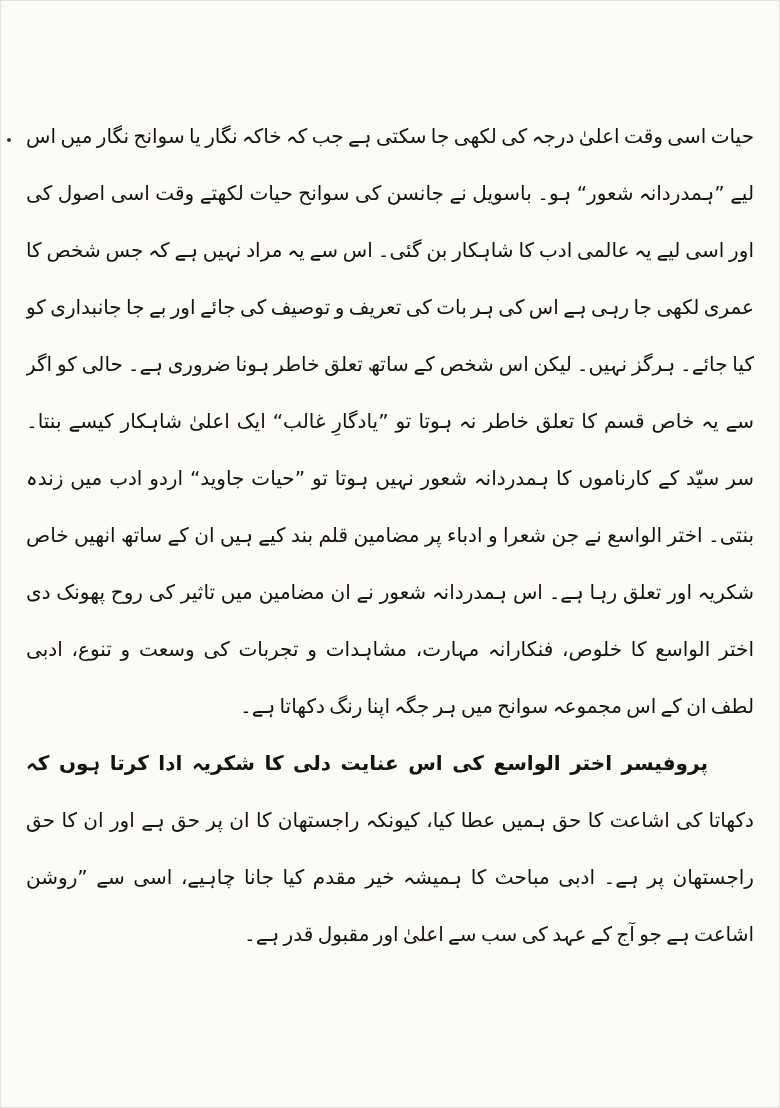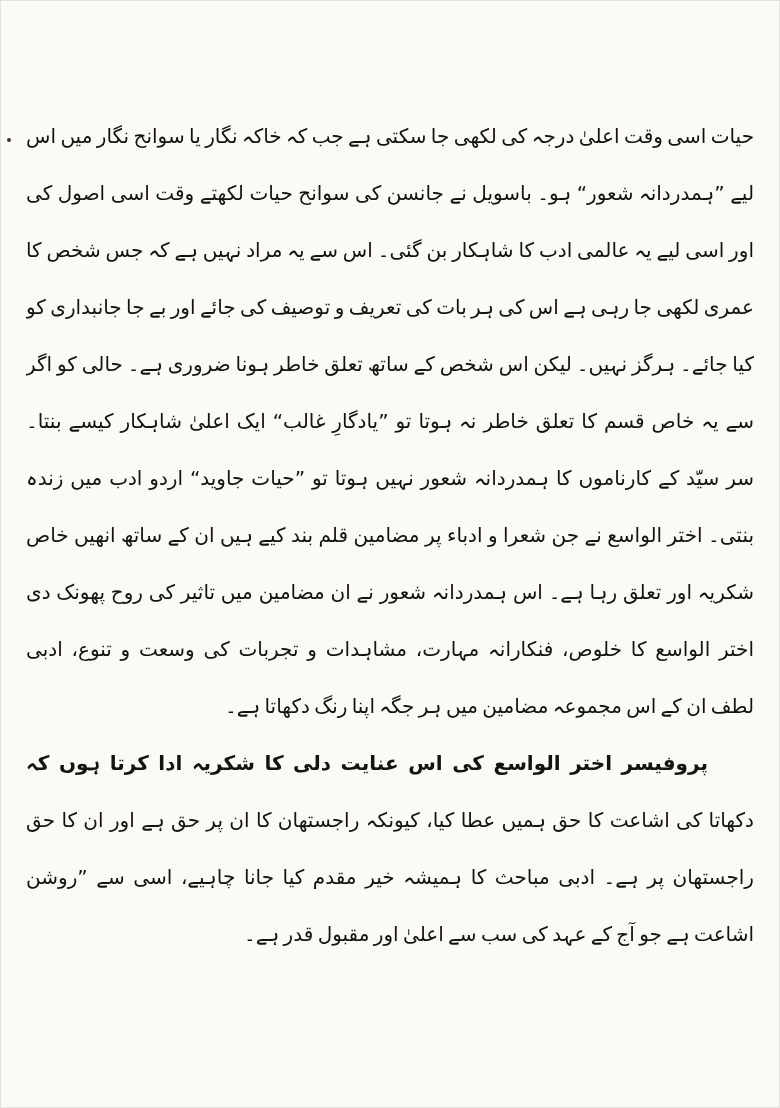--- a/index.html
+++ b/index.html
@@ -63,21 +63,21 @@
     <p class="line">حیات اسی وقت اعلیٰ درجہ کی لکھی جا سکتی ہے جب کہ خاکہ نگار یا سوانح نگار میں اس شخص کے</p>
     <p class="line">لیے ”ہمدردانہ شعور“ ہو۔ باسویل نے جانسن کی سوانح حیات لکھتے وقت اسی اصول کی پیروی کی</p>
     <p class="line">اور اسی لیے یہ عالمی ادب کا شاہکار بن گئی۔ اس سے یہ مراد نہیں ہے کہ جس شخص کا خاکہ یا سوانح</p>
     <p class="line">عمری لکھی جا رہی ہے اس کی ہر بات کی تعریف و توصیف کی جائے اور بے جا جانبداری کو اختیار</p>
     <p class="line">کیا جائے۔ ہرگز نہیں۔ لیکن اس شخص کے ساتھ تعلق خاطر ہونا ضروری ہے۔ حالی کو اگر غالب</p>
     <p class="line">سے یہ خاص قسم کا تعلق خاطر نہ ہوتا تو ”یادگارِ غالب“ ایک اعلیٰ شاہکار کیسے بنتا۔ حالی کو اگر</p>
     <p class="line">سر سیّد کے کارناموں کا ہمدردانہ شعور نہیں ہوتا تو ”حیات جاوید“ اردو ادب میں زندہ جاوید نہیں</p>
     <p class="line">بنتی۔ اختر الواسع نے جن شعرا و ادباء پر مضامین قلم بند کیے ہیں ان کے ساتھ انھیں خاص قسم کا</p>
     <p class="line">شکریہ اور تعلق رہا ہے۔ اس ہمدردانہ شعور نے ان مضامین میں تاثیر کی روح پھونک دی ہے۔</p>
     <p class="line">اختر الواسع کا خلوص، فنکارانہ مہارت، مشاہدات و تجربات کی وسعت و تنوع، ادبی صلاحیتوں کا</p>
-    <p class="line para-end">لطف ان کے اس مجموعہ مضامین میں ہر جگہ اپنا رنگ دکھاتا ہے۔</p>
+    <p class="line para-end">لطف ان کے اس مجموعہ سوانح میں ہر جگہ اپنا رنگ دکھاتا ہے۔</p>
   </section>
 
   <section class="text-block" dir="rtl" lang="ur">
     <p class="line indent">پروفیسر اختر الواسع کی اس عنایت دلی کا شکریہ ادا کرتا ہوں کہ انھوں نے اپنے</p>
     <p class="line">دکھاتا کی اشاعت کا حق ہمیں عطا کیا، کیونکہ راجستھان کا ان پر حق ہے اور ان کا حق</p>
     <p class="line">راجستھان پر ہے۔ ادبی مباحث کا ہمیشہ خیر مقدم کیا جانا چاہیے، اسی سے ”روشن خیالی“ پیدا</p>
     <p class="line para-end">اشاعت ہے جو آج کے عہد کی سب سے اعلیٰ اور مقبول قدر ہے۔</p>
   </section>
 </main>
 

